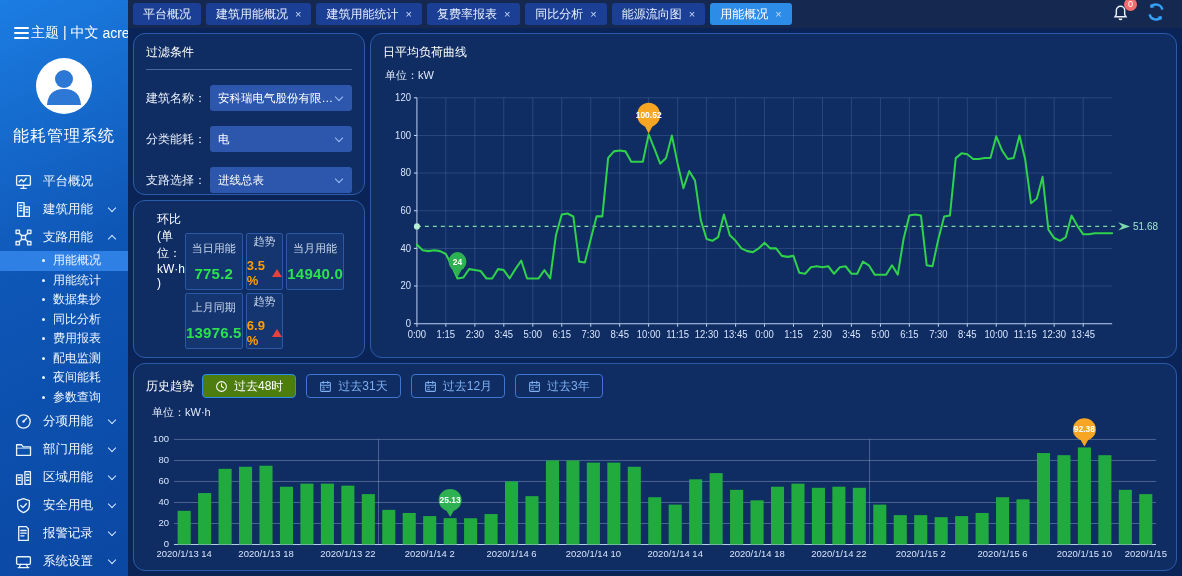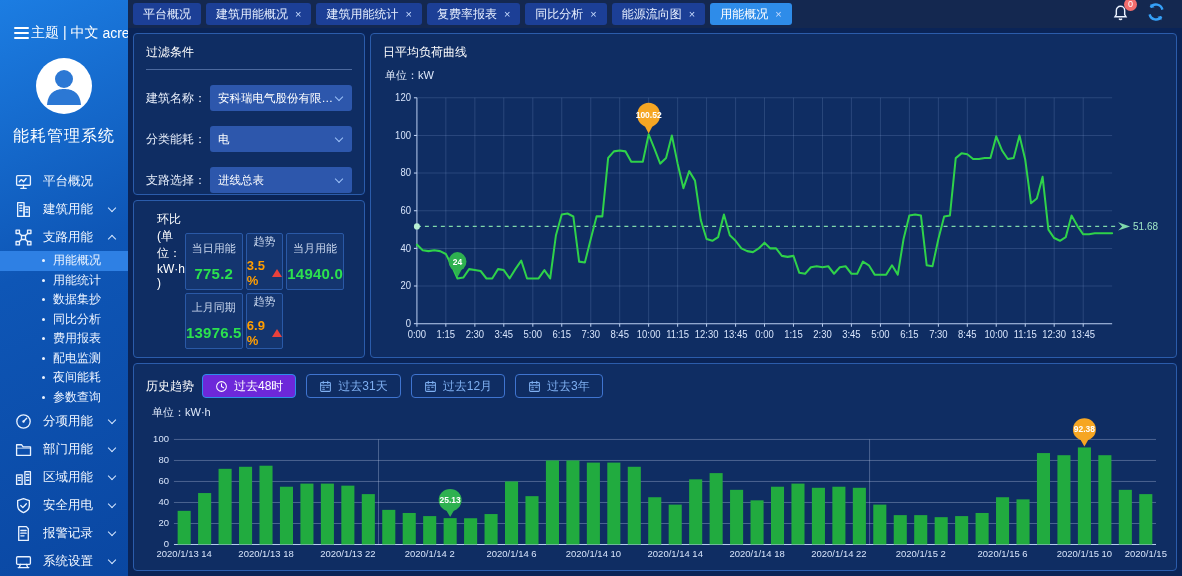--- a/index.html
+++ b/index.html
@@ -32,21 +32,21 @@
   .tab.active{background:#2e8ce9;color:#fff}
   .tab .x{font-size:11px;color:#c8dcff;line-height:1}
   .tab-icons{margin-left:auto;display:flex;align-items:center;gap:16px;padding-right:16px}
   .bell-wrap{position:relative;cursor:pointer}
   .badge{position:absolute;top:-5px;right:-7px;background:#f36d6d;color:#fff;font-size:9px;min-width:13px;height:13px;line-height:13px;text-align:center;border-radius:7px}
   .refresh{cursor:pointer}
 
   .content{flex:1;padding:5px;display:flex;flex-direction:column;gap:5px;min-height:0}
   .top-row{height:325px;flex:none;display:flex;gap:5px}
   .left-col{width:232px;flex:none;display:flex;flex-direction:column;gap:5px}
-  .panel{background:#0f2d63;border:1px solid #2b5cab;border-radius:4px}
+  .panel{background:#0f2d63;border:1px solid #2b5cab;border-radius:12px}
   .p-title{font-size:12px;color:#fff}
   .divider{border-bottom:1px solid rgba(150,180,230,.45);margin-top:8px}
 
   .filter-panel{height:162px;flex:none;padding:10px 12px;display:flex;flex-direction:column}
   .f-row{margin-top:15px;display:flex;align-items:center;font-size:12px;color:#e6edfa}
   .f-row .flab{width:64px;flex:none}
   .select{flex:1;height:26px;background:#2d57ac;border-radius:3px;display:flex;align-items:center;padding:0 8px;color:#fff;cursor:pointer;font-size:11.5px;white-space:nowrap;overflow:hidden}
   .select .sval{flex:1;overflow:hidden;text-overflow:ellipsis}
   .select .chev{border-color:#9cc2f8;margin-right:2px}
 
@@ -60,21 +60,21 @@
 
   .line-panel{flex:1;min-width:0;padding:10px 12px 8px;display:flex;flex-direction:column}
   .unit{font-size:11px;color:#e0eafb;margin:7px 0 0 2px}
   .chart-mount{flex:1;min-height:0}
   .chart-mount svg{display:block;width:100%;height:100%;overflow:visible}
 
   .hist-panel{flex:1;padding:10px 12px 8px;display:flex;flex-direction:column;min-height:0}
   .hist-head{display:flex;align-items:center;gap:8px}
   .btns{display:flex;gap:10px}
   .rbtn{height:24px;border:1px solid #3f74cf;border-radius:4px;background:transparent;color:#7fb0f2;font-size:12px;display:flex;align-items:center;gap:6px;padding:0 12px;cursor:pointer;font-family:inherit}
-  .rbtn.active{background:#6d28d9;border-color:#2e8ce9;color:#fff}
+  .rbtn.active{background:#4d7c0f;border-color:#2e8ce9;color:#fff}
   .rbtn svg{display:block}
   .hist-panel .unit{margin-left:6px}
 
   
   .tick{fill:#d7e4fb;font-size:9.5px}
   .grid{stroke:rgba(160,190,240,.18);stroke-width:1}
   .bgrid{stroke:rgba(190,205,235,.35);stroke-width:1}
   .axis{stroke:#bcd0f2;stroke-width:1}
   .blab{fill:#fff;font-size:8.5px;font-weight:bold}
   .avglab{fill:#9fe6c6;font-size:10px}

